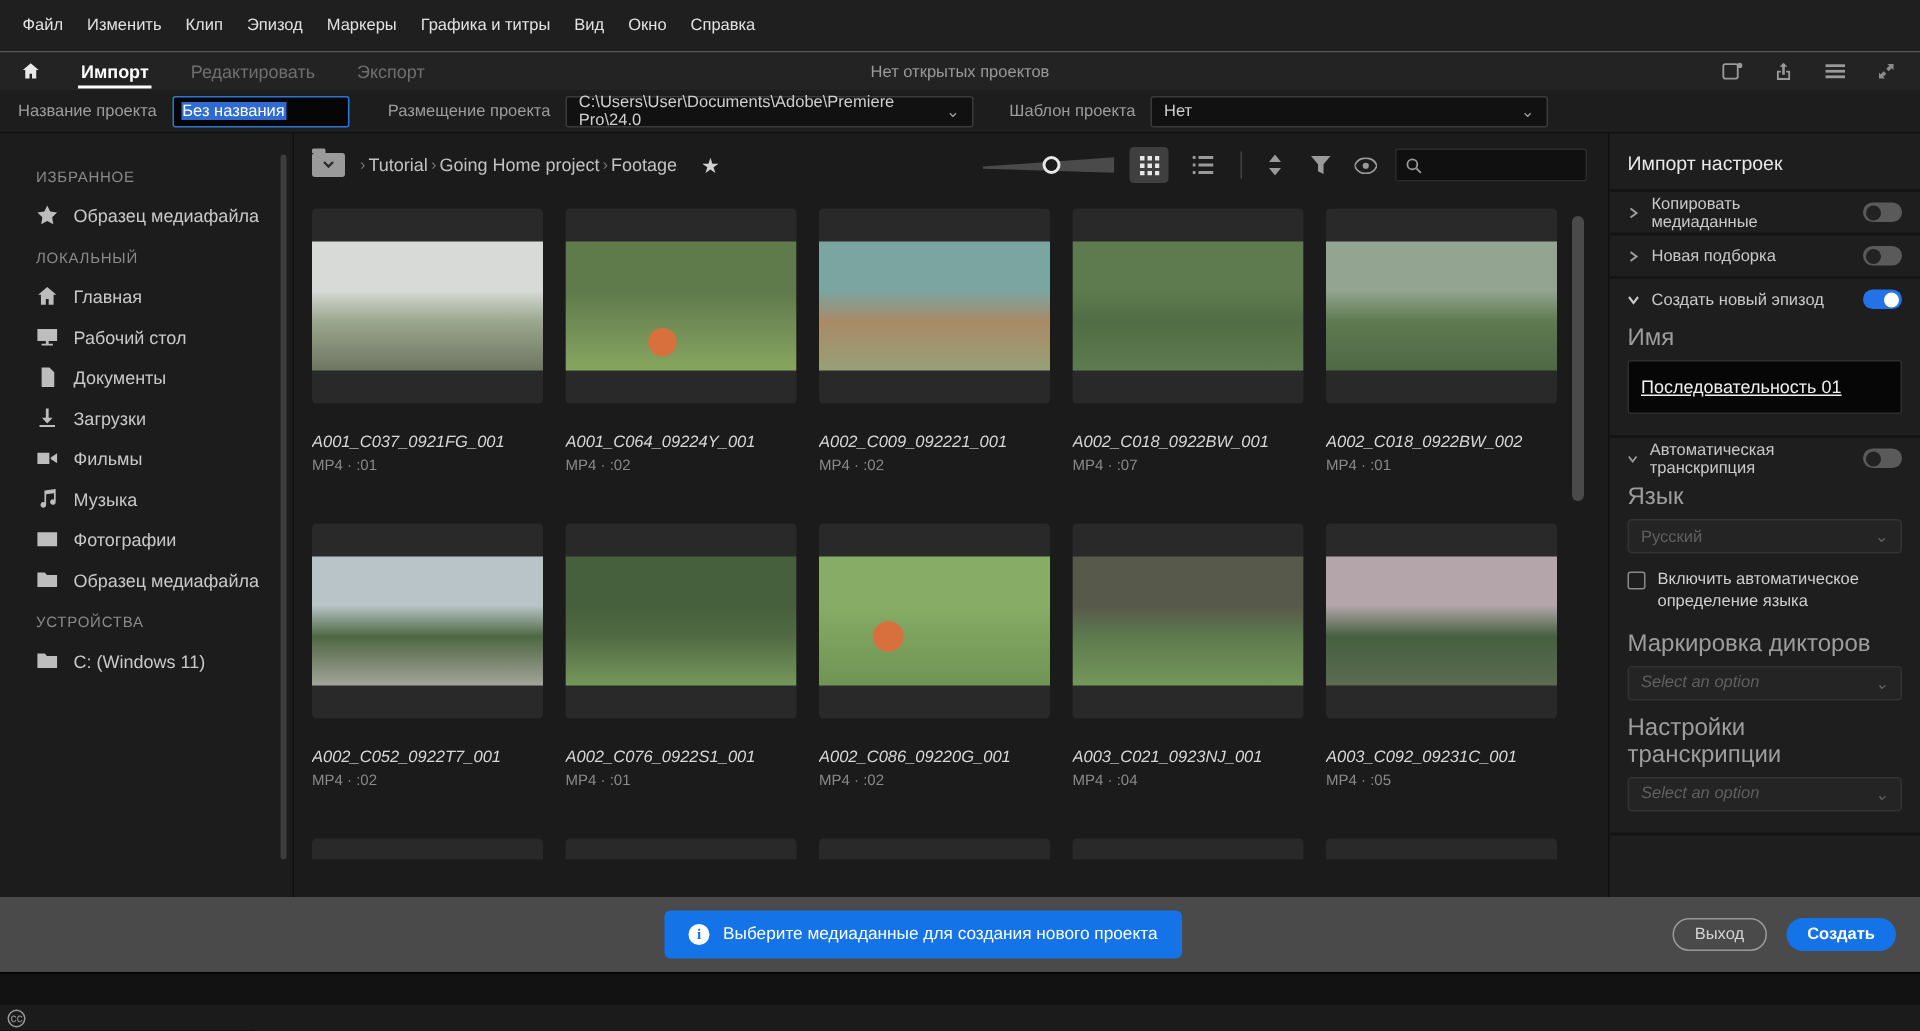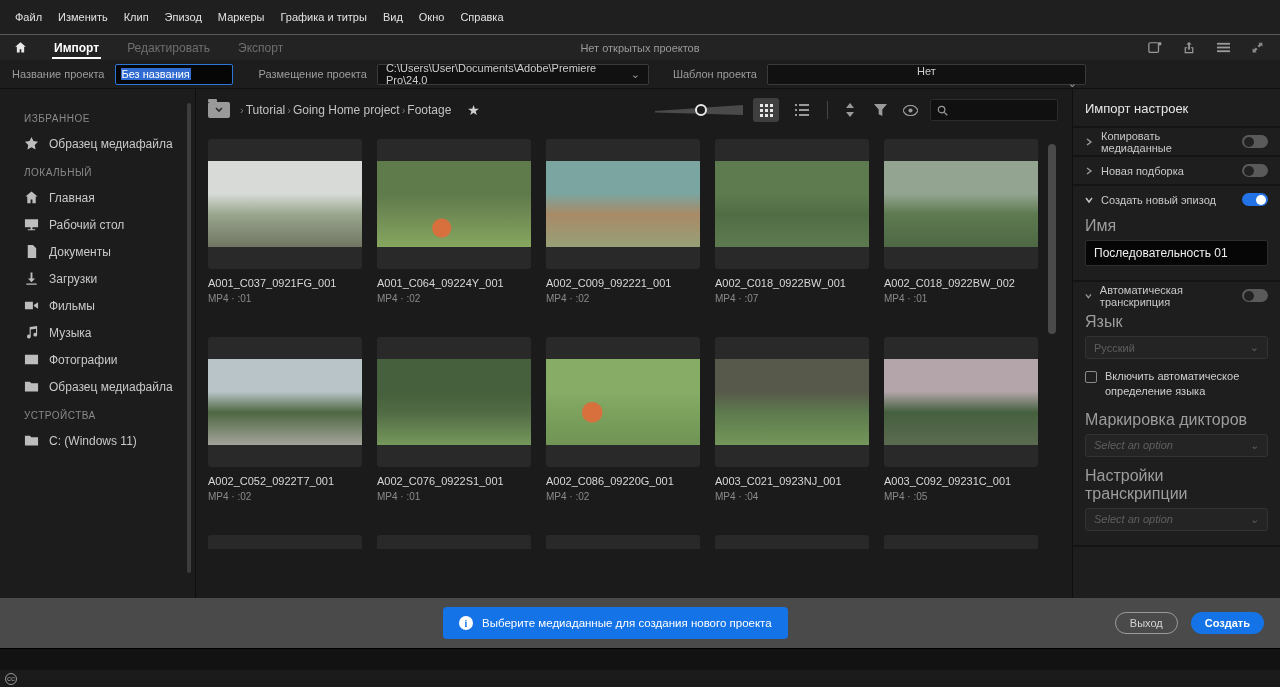--- a/index.html
+++ b/index.html
@@ -29,21 +29,21 @@
   .tab-icons svg { display:block; }
 
   
   .project-row { height:29px; background:#1d1d1d; display:flex; align-items:center; padding-left:12px; gap:10px; flex:0 0 auto; border-bottom:1px solid #101010; }
   .pr-label { font-size:11px; color:#9d9d9d; white-space:nowrap; }
   .name-box { width:118px; height:21px; background:#060606; border:1px solid #2d76d9; border-radius:2px; display:flex; align-items:center; padding:0 5px; }
   .name-box span { background:#2f6bd0; color:#fff; font-size:11px; padding:0 1px; white-space:nowrap; }
   .dd { height:21px; background:#111111; border:1px solid #3a3a3a; border-radius:2px; display:flex; align-items:center; padding:0 8px; font-size:11px; color:#cfcfcf; }
   .dd .chev { margin-left:auto; color:#9a9a9a; }
   .dd-location { width:272px; }
-  .dd-template { width:319px;flex-direction:column; }
+  .dd-template { width:265px; }
 
   
   .body { flex:1 1 auto; display:flex; min-height:0; }
 
   
   .sidebar { width:196px; background:#1c1c1c; border-right:1px solid #0f0f0f; padding-top:14px; position:relative; }
   .side-scroll { position:absolute; right:4px; top:14px; width:4px; height:470px; background:#3d3d3d; border-radius:2px; }
   .side-section-title { padding:10px 0 6px 24px; font-size:10px; letter-spacing:.5px; color:#8a8a8a; }
   .side-item { display:flex; align-items:center; gap:10px; padding:6px 0 6px 24px; font-size:12px; color:#c9c9c9; }
   .side-item svg { flex:0 0 auto; }
@@ -64,38 +64,38 @@
   .view-btn.active { background:#3f3f3f; color:#e8e8e8; }
   .tb-divider { width:1px; height:18px; background:#454545; margin:0 2px; }
   .tb-icon { display:flex; align-items:center; justify-content:center; width:20px; height:20px; }
   .search-box { width:128px; height:22px; background:#101010; border:1px solid #2c2c2c; border-radius:2px; display:flex; align-items:center; padding:0 6px; gap:5px; }
 
   
   .grid-area { flex:1 1 auto; position:relative; overflow:hidden; padding:8px 0 0 12px; }
   .grid { display:grid; grid-template-columns:repeat(5,154px); column-gap:15px; row-gap:33px; }
   .tile-card { width:154px; height:130px; background:#292929; border-radius:3px; display:flex; align-items:center; overflow:hidden; }
   .tile-photo { width:154px; height:86px; }
-  .tile-name { margin-top:8px; font-size:11px; color:#d8d8d8; white-space:nowrap; overflow:hidden; }
+  .tile-name { margin-top:20px; font-size:11px; color:#d8d8d8; white-space:nowrap; overflow:hidden;font-style:italic; }
   .tile-meta { margin-top:4px; font-size:10px; color:#8a8a8a; }
   .partial-row { display:grid; grid-template-columns:repeat(5,154px); column-gap:15px; margin-top:33px; }
   .partial-card { width:154px; height:14px; background:#292929; border-radius:3px 3px 0 0; }
   .grid-scroll { position:absolute; right:16px; top:13px; width:8px; height:190px; background:#4a4a4a; border-radius:4px; }
 
   
   .import-panel { width:208px; background:#1e1e1e; border-left:1px solid #0f0f0f; display:flex; flex-direction:column; }
   .ip-header { padding:12px 12px 10px 12px; font-size:13px; color:#e8e8e8; border-bottom:2px solid #141414; }
   .ip-section { border-bottom:2px solid #141414; padding:0 12px; }
   .ip-row { height:27px; display:flex; align-items:center; gap:8px; }
   .ip-row .lbl { font-size:11px; color:#c9c9c9; flex:1 1 auto; }
   .toggle { width:26px; height:13px; border-radius:7px; background:#5a5a5a; position:relative; flex:0 0 auto; }
   .toggle .knob { position:absolute; top:1.5px; left:2px; width:10px; height:10px; border-radius:50%; background:#222; }
   .toggle.on { background:#2373e6; }
   .toggle.on .knob { left:auto; right:2px; background:#fff; }
   .field-label { font-size:16px; color:#9d9d9d; margin:4px 0 5px 0; }
-  .text-input { height:26px; background:#060606; border:1px solid #2e2e2e; border-radius:2px; display:flex; align-items:center; padding:0 8px; font-size:12px; color:#efefef; margin-bottom:12px; }
+  .text-input { height:36px; background:#060606; border:1px solid #2e2e2e; border-radius:2px; display:flex; align-items:center; padding:0 8px; font-size:12px; color:#efefef; margin-bottom:12px;text-decoration:underline; }
   .select { height:23px; background:#242424; border:1px solid #333; border-radius:3px; display:flex; align-items:center; padding:0 8px; font-size:11px; color:#5f5f5f; margin-bottom:10px; }
   .select .chev { margin-left:auto; }
   .select.placeholder span { font-style:italic; }
   .check-row { display:flex; gap:8px; margin:2px 0 12px 0; align-items:flex-start; }
   .checkbox { width:12px; height:12px; border:1px solid #8a8a8a; border-radius:2px; flex:0 0 auto; margin-top:2px; background:transparent; }
   .check-label { font-size:11px; color:#cfcfcf; line-height:1.35; }
 
   
   .footer { height:50px; background:#4a4a4a; display:flex; align-items:center; padding:0 16px; flex:0 0 auto; }
   .info-banner { margin-left:427px; height:32px; background:#1473e6; border-radius:4px; display:flex; align-items:center; gap:9px; padding:0 16px; color:#fff; font-size:11.5px; }

